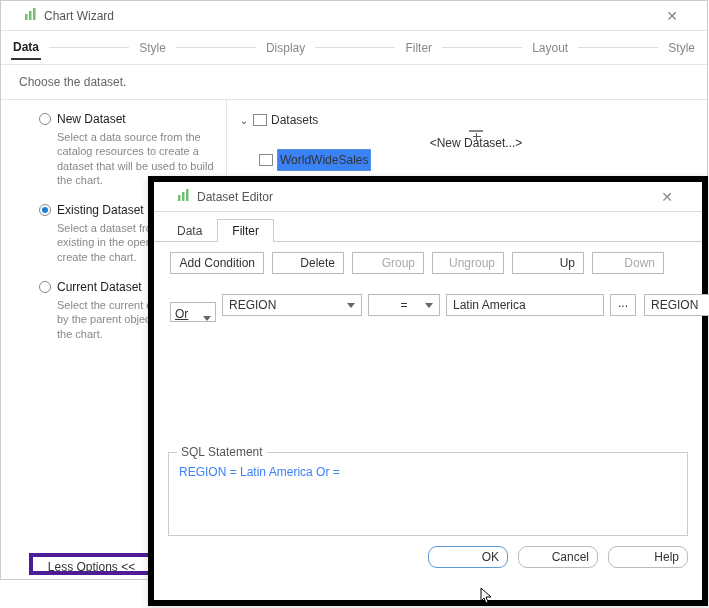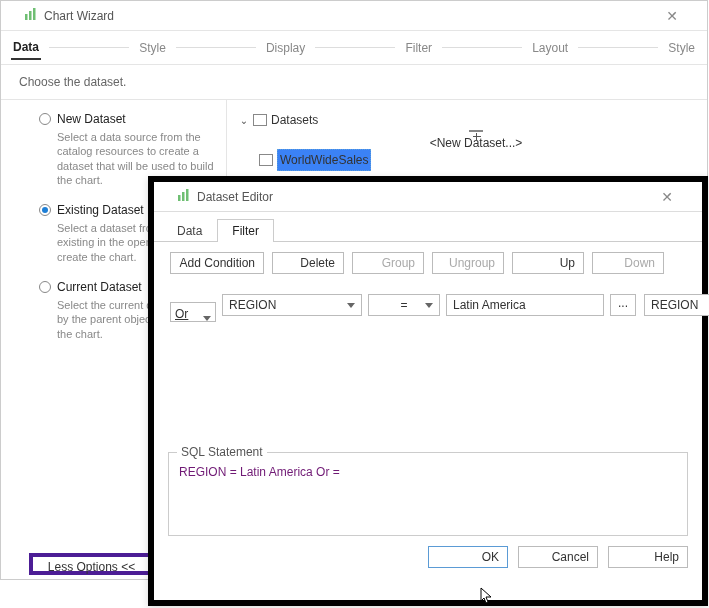--- a/index.html
+++ b/index.html
@@ -266,28 +266,28 @@
     position: relative;
     padding: 12px 10px 6px 10px;
   }
   .sql-group .legend {
     position: absolute;
     top: -8px; left: 8px;
     background: #fff;
     padding: 0 4px;
     color: #555;
   }
-  .sql-text { color: #701a75; }
+  .sql-text { color: #3b82f6; }
   .editor-footer {
     display: flex;
     justify-content: flex-end;
     gap: 10px;
     padding: 10px 14px;
   }
-  .editor-footer .btn { min-width: 80px; }
+  .editor-footer .btn { min-width: 80px; border-radius: 9px; }
   .cursor {
     position: absolute;
     left: 480px;
     top: 587px;
     width: 14px;
     height: 18px;
     pointer-events: none;
   }
   svg.bar-icon { width:14px; height:14px; }
 </style>

